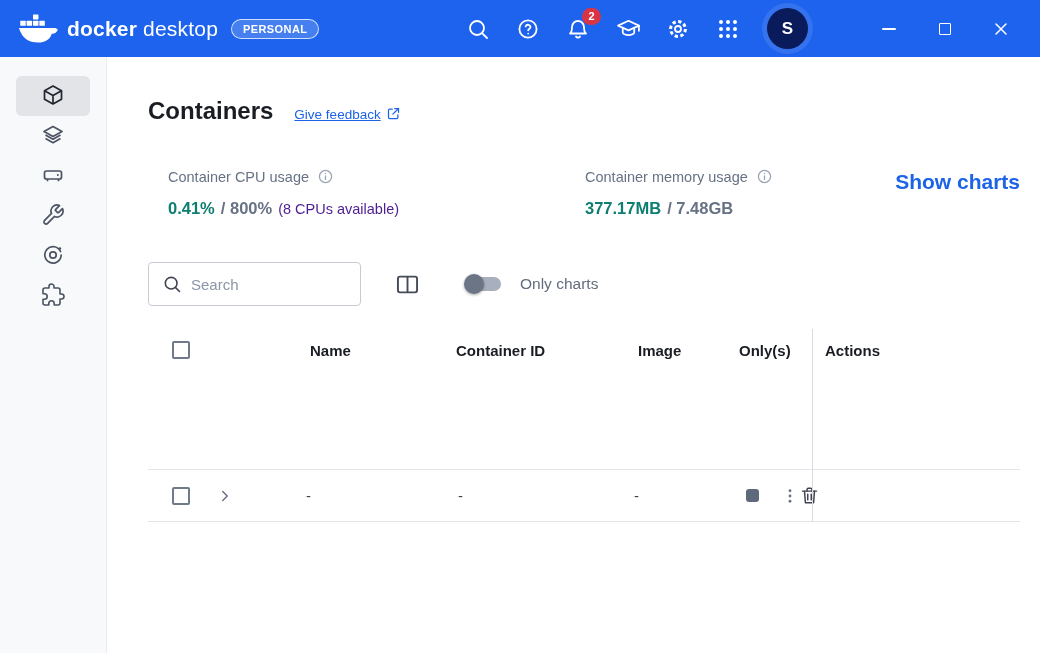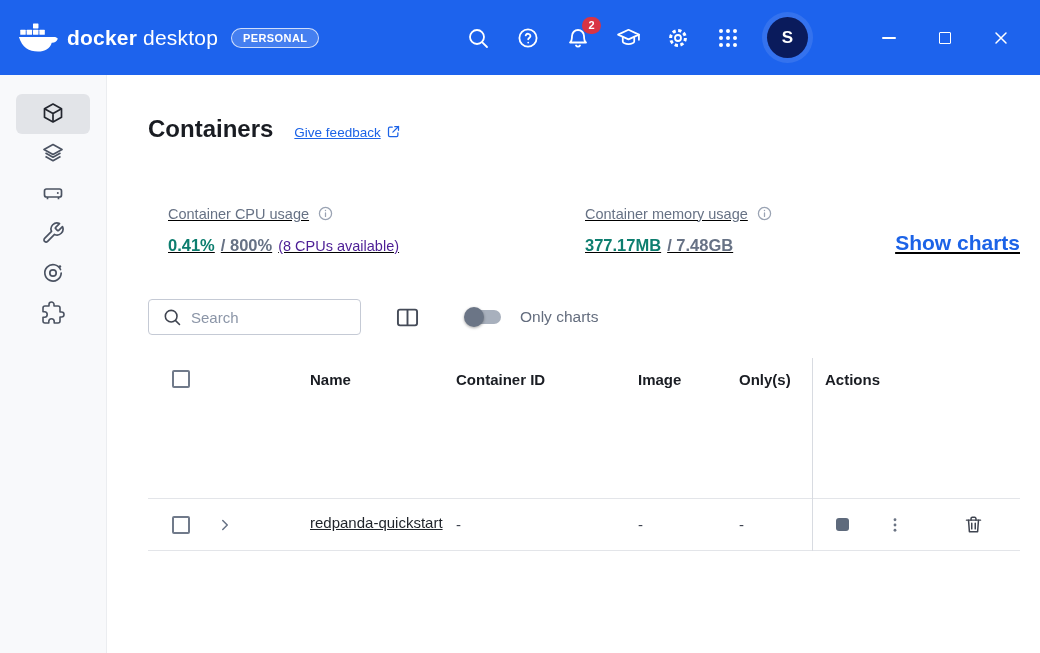--- a/index.html
+++ b/index.html
@@ -1,21 +1,21 @@
 <!DOCTYPE html>
 <html><head>
 <meta charset="utf-8">
 <style>
   * { box-sizing: border-box; margin: 0; padding: 0; }
   html,body { width:1040px; height:653px; overflow:hidden; background:#fff;
     font-family:"Liberation Sans","DejaVu Sans",sans-serif; }
   .app { width:1040px; height:653px; display:flex; flex-direction:column; }
 
   
-  .app-header { height:75px; background:#1D63ED; display:flex; align-items:center;
+  .app-header { height:57px; background:#1D63ED; display:flex; align-items:center;
     justify-content:space-between; padding:0 28px 0 18px; flex:0 0 auto; color:#fff; }
   .hl { display:flex; align-items:center; }
   .whale { display:flex; margin-right:9px; }
   .brand { font-size:21px; letter-spacing:.2px; display:flex; align-items:baseline; gap:6px; }
   .brand .b1 { font-weight:700; }
   .brand .b2 { font-weight:400; }
   .plan-badge { margin-left:13px; font-size:11px; font-weight:700; letter-spacing:.4px;
     padding:3px 11px; border-radius:11px; background:rgba(255,255,255,.18);
     border:1px solid rgba(255,255,255,.75); color:#fff; cursor:pointer; }
   .hr { display:flex; align-items:center; }
@@ -41,36 +41,36 @@
   .side-item.selected { background:#e2e4e8; color:#23262e; }
 
   main { flex:1; padding:40px 20px 12px 41px; background:#fff; }
 
   .title-row { display:flex; align-items:baseline; }
   .page-title { font-size:24px; font-weight:700; color:#191c22; }
   .feedback-link { margin-left:21px; font-size:13.5px; color:#1C63E7; text-decoration:underline;
     cursor:pointer; display:inline-flex; align-items:center; gap:5px; }
   .feedback-link svg { flex:0 0 auto; }
 
-  .stats-row { margin-top:62px; display:flex; align-items:flex-end; padding-left:20px;text-decoration:underline; }
+  .stats-row { margin-top:43px; display:flex; align-items:flex-start; padding-left:20px; }
   .stat-block { }
   .stat-cpu { width:417px; }
   .stat-mem { flex:1; }
   .stat-label-row { display:flex; align-items:center; gap:8px; font-size:14.5px; color:#677285; }
   .info-icon { color:#9aa3b3; display:flex; cursor:pointer; }
   .stat-values { margin-top:14px; font-size:16.5px; font-weight:700; display:flex;
     align-items:baseline; gap:6px; }
   .stat-value { color:#0D7E6F; }
   .stat-total { color:#677285; }
   .stat-note { color:#4c1d95; font-weight:400; font-size:14.5px; }
   .show-charts { font-size:21px; font-weight:600; color:#1C63E7; cursor:pointer;
     margin-top:2px; white-space:nowrap; background:none; border:none; }
 
   .controls-row { margin-top:44px; display:flex; align-items:center; }
-  .search-box { width:213px; height:36px; border:1px solid #c5cad5; border-radius:4px;
+  .search-box { width:213px; height:44px; border:1px solid #c5cad5; border-radius:4px;
     display:flex; align-items:center; background:#fff; }
   .search-box .sicon { color:#3f4450; margin:0 9px 0 13px; display:flex; }
   .search-box input { border:none; outline:none; flex:1; min-width:0; font-size:15px;
     color:#191c22; font-family:inherit; background:transparent; }
   .search-box input::placeholder { color:#8b95a7; }
   .cols-btn { margin-left:33px; background:none; border:none; color:#454b58; cursor:pointer;
     display:flex; padding:0; }
   .switch { margin-left:46px; position:relative; width:34px; height:14px; cursor:pointer; flex:0 0 auto; }
   .switch .track { position:absolute; inset:0; background:#a8b0bd; border-radius:7px; }
   .switch .knob { position:absolute; left:-3px; top:-3px; width:20px; height:20px;
@@ -358,23 +358,20 @@
           <div>
             <button class="chev-btn">
               <svg width="18" height="18" viewBox="0 0 24 24" fill="none" stroke="currentColor" stroke-width="2" stroke-linecap="round" stroke-linejoin="round">
                 <path d="M9 6 L15 12 9 18"></path>
               </svg>
             </button>
           </div>
           <div>
             <span class="status-dot"></span>
           </div>
-          <div class="name-cell">
-            <span class="cname">redpanda-quickstart</span>
-          </div>
           <div class="dash cell-cid">-</div>
           <div class="dash cell-img">-</div>
           <div class="dash cell-port">-</div>
           <div class="cell-actions">
             <button class="stop-btn">
               <span class="stop-square"></span>
             </button>
             <button class="kebab-btn">
               <svg width="18" height="18" viewBox="0 0 24 24" fill="currentColor">
                 <circle cx="12" cy="5" r="1.9"></circle>

